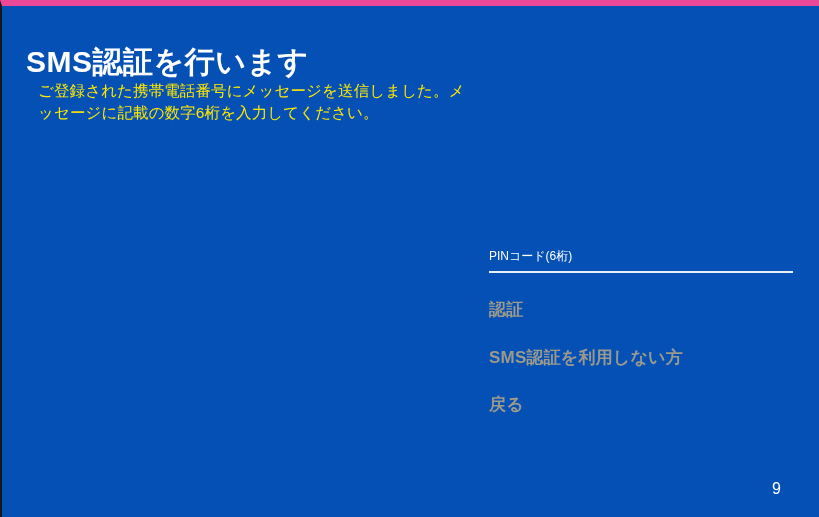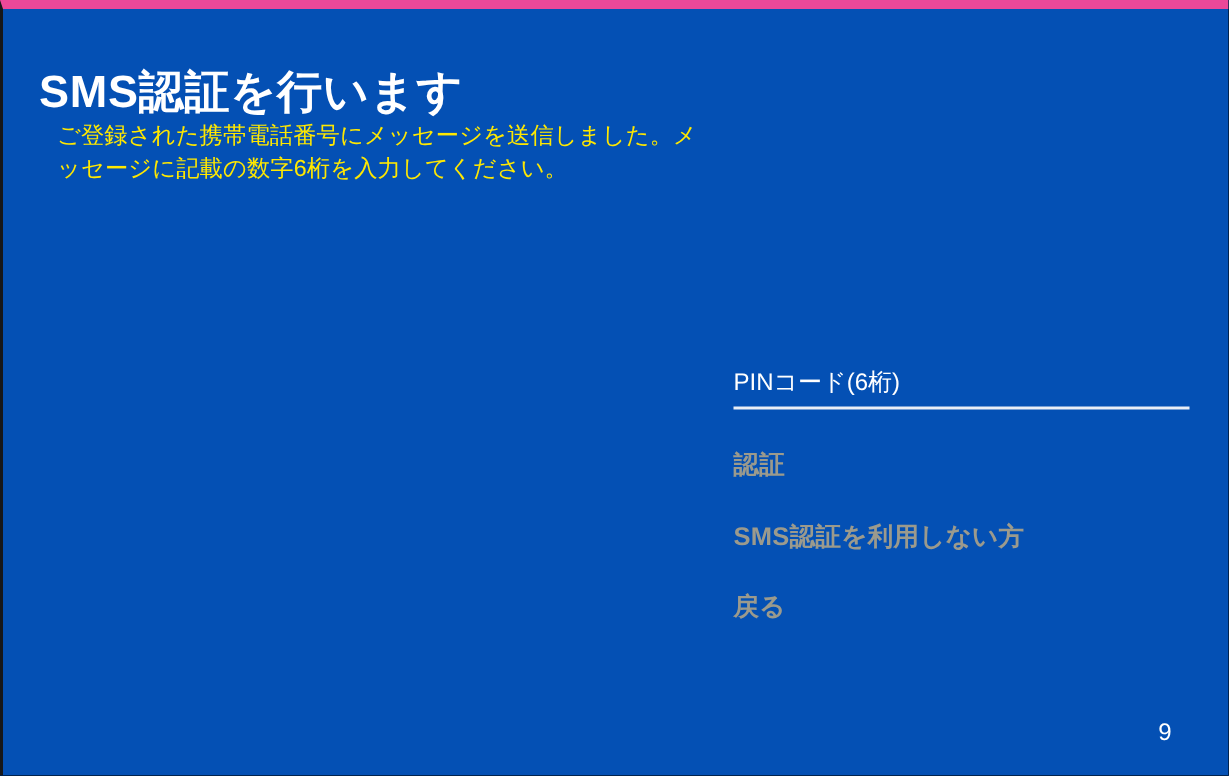--- a/index.html
+++ b/index.html
@@ -56,21 +56,21 @@
     top: 239px;
     width: 304px;
   }
   #pin-field {
     position: relative;
     height: 28px;
     border-bottom: 2px solid #e9eef6;
     box-sizing: border-box;
   }
   #pin-placeholder {
-    font-size: 16px;
+    font-size: 12px;
     line-height: 22px;
     color: #ffffff;
     white-space: nowrap;
   }
 
   #menu-list {
     margin: 0;
     padding: 0;
     list-style: none;
     position: absolute;

